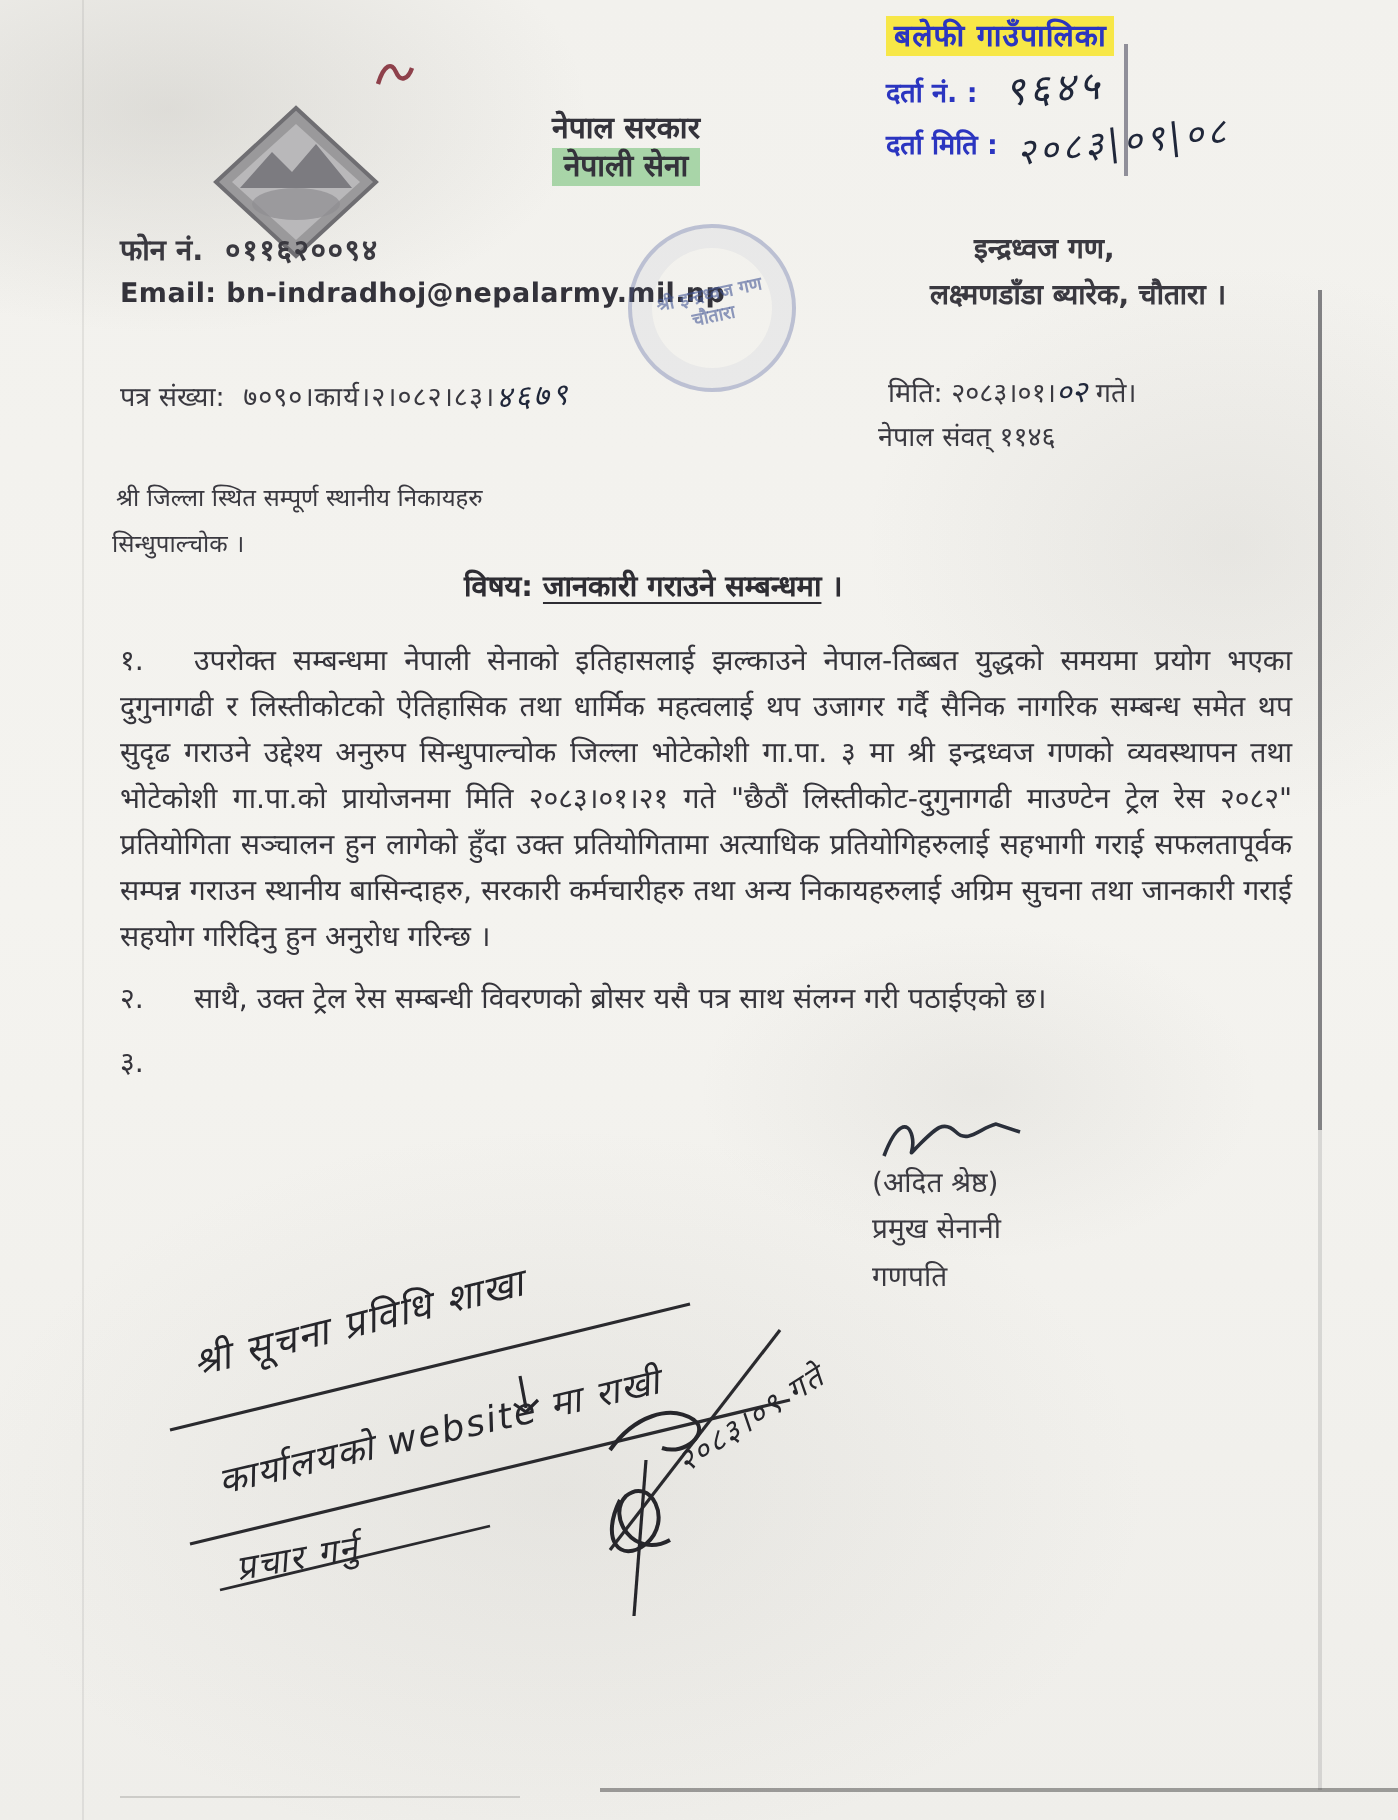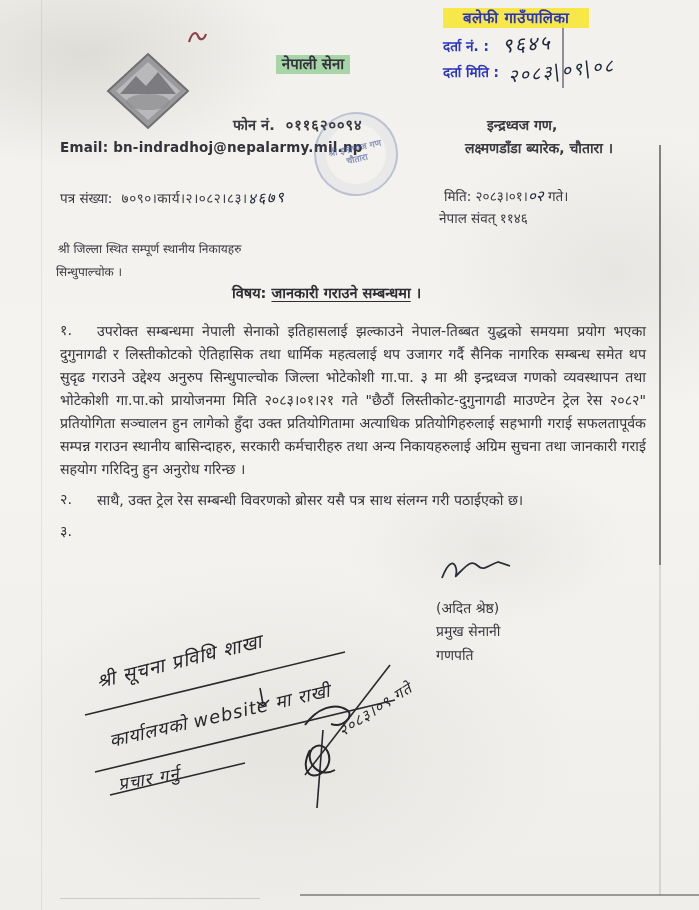--- a/index.html
+++ b/index.html
@@ -13,37 +13,37 @@
       radial-gradient(ellipse 420px 260px at 40% 82%, rgba(170,168,162,0.16), rgba(0,0,0,0) 70%),
       radial-gradient(ellipse 200px 120px at 70% 60%, rgba(160,158,152,0.12), rgba(0,0,0,0) 70%),
       linear-gradient(180deg,#f2f1ed 0%,#f4f3ef 50%,#efeeea 100%);
   }
   .abs{position:absolute;}
   .printed{color:#34333b;}
   .line{background:rgba(60,60,66,0.6);}
   
   .stamp-office{
     font-size:15px;font-weight:bold;color:#2b35c0;
-    background:rgba(247,229,52,0.9);padding:1px 20px;letter-spacing:0.5px;margin-top:48px;
+    background:rgba(247,229,52,0.9);padding:1px 4px;letter-spacing:0.5px;margin-top:48px;
   }
   .stamp-label{font-size:13.5px;font-weight:bold;color:#2b35c0;}
   .hand{color:#20273a;}
   .hand-big{font-size:20px;letter-spacing:2px;font-style:italic;}
   
   .lh-center{width:170px;text-align:center;font-size:15px;font-weight:bold;line-height:19px;}
   .green-hl{background:rgba(108,189,112,0.55);padding:0 6px;display:inline-block;}
   .contact{font-size:14.5px;font-weight:bold;color:#3a3940;}
   .email{font-size:13.5px;font-weight:bold;color:#33323a;letter-spacing:0.2px;}
   .unit{font-size:14px;font-weight:bold;color:#3a3940;}
   .ref{font-size:13.5px;color:#3a3940;}
   .body-par{font-size:14.2px;line-height:23px;text-align:justify;width:586px;color:#35343b;}
   .par-num{font-size:14.2px;color:#35343b;}
   .subject{font-size:14.5px;font-weight:bold;}
   .subject u{text-underline-offset:3px;}
-  .sig-block{font-size:14px;color:#3a3940;line-height:21px;margin-top:16px;}
+  .sig-block{font-size:14px;color:#3a3940;line-height:21px;}
   
   .round-stamp{
     width:80px;height:80px;border-radius:50%;
     border:2px solid rgba(85,100,160,0.35);
     box-shadow:inset 0 0 0 10px rgba(85,100,160,0.06);
     transform:rotate(-12deg);
     display:flex;flex-direction:column;align-items:center;justify-content:center;
     color:rgba(70,88,150,0.6);font-size:9px;font-weight:bold;text-align:center;line-height:11px;
   }
   
@@ -81,24 +81,25 @@
   </div>
 
   <svg class="abs" style="left:106px;top:52px;" width="84" height="78" viewBox="0 0 84 78">
     <polygon points="42,2 82,39 42,76 2,39" fill="#9a999b" stroke="#6f6e72" stroke-width="2"></polygon>
     <polygon points="42,10 74,39 42,68 10,39" fill="#b9b8ba"></polygon>
     <path d="M14,42 L30,24 L40,34 L52,20 L70,42 Z" fill="#7c7b80"></path>
     <ellipse cx="42" cy="50" rx="22" ry="8" fill="#8e8d91" opacity="0.7"></ellipse>
   </svg>
 
   <div class="abs lh-center printed" style="left:228px;top:55px;">
+    <div>नेपाल सरकार</div>
     <div><span class="green-hl">नेपाली सेना</span></div>
   </div>
 
-  <div class="abs" style="left:60px;top:114px;text-align:right;">
+  <div class="abs" style="left:60px;top:114px;">
     <div class="contact">
       <span>फोन नं.</span>
       <span style="margin-left:6px;letter-spacing:1px;">०११६२००९४</span>
     </div>
     <div class="email" style="margin-top:5px;">
       <span>Email:</span>
       <span>bn-indradhoj@nepalarmy.mil.np</span>
     </div>
   </div>
 

